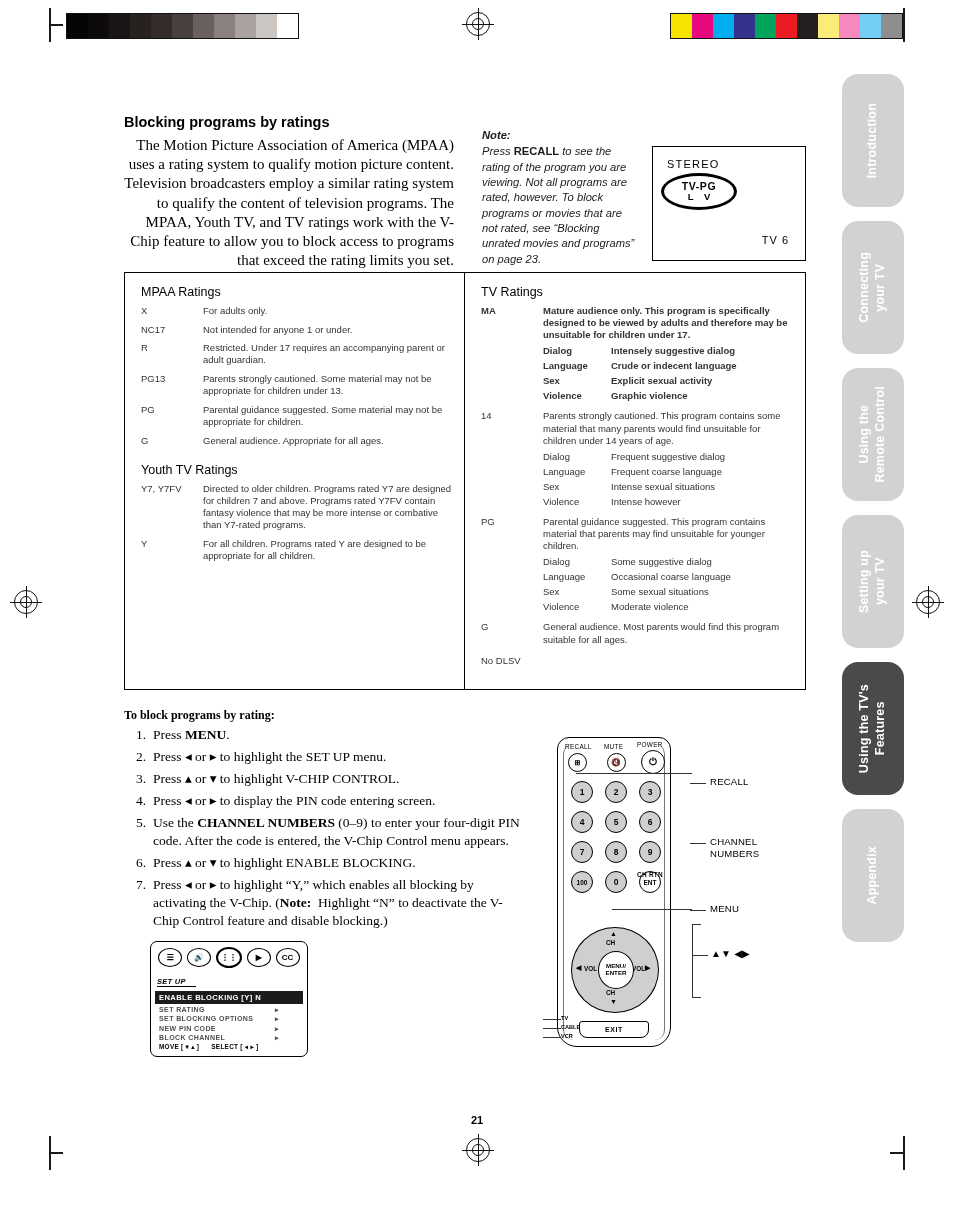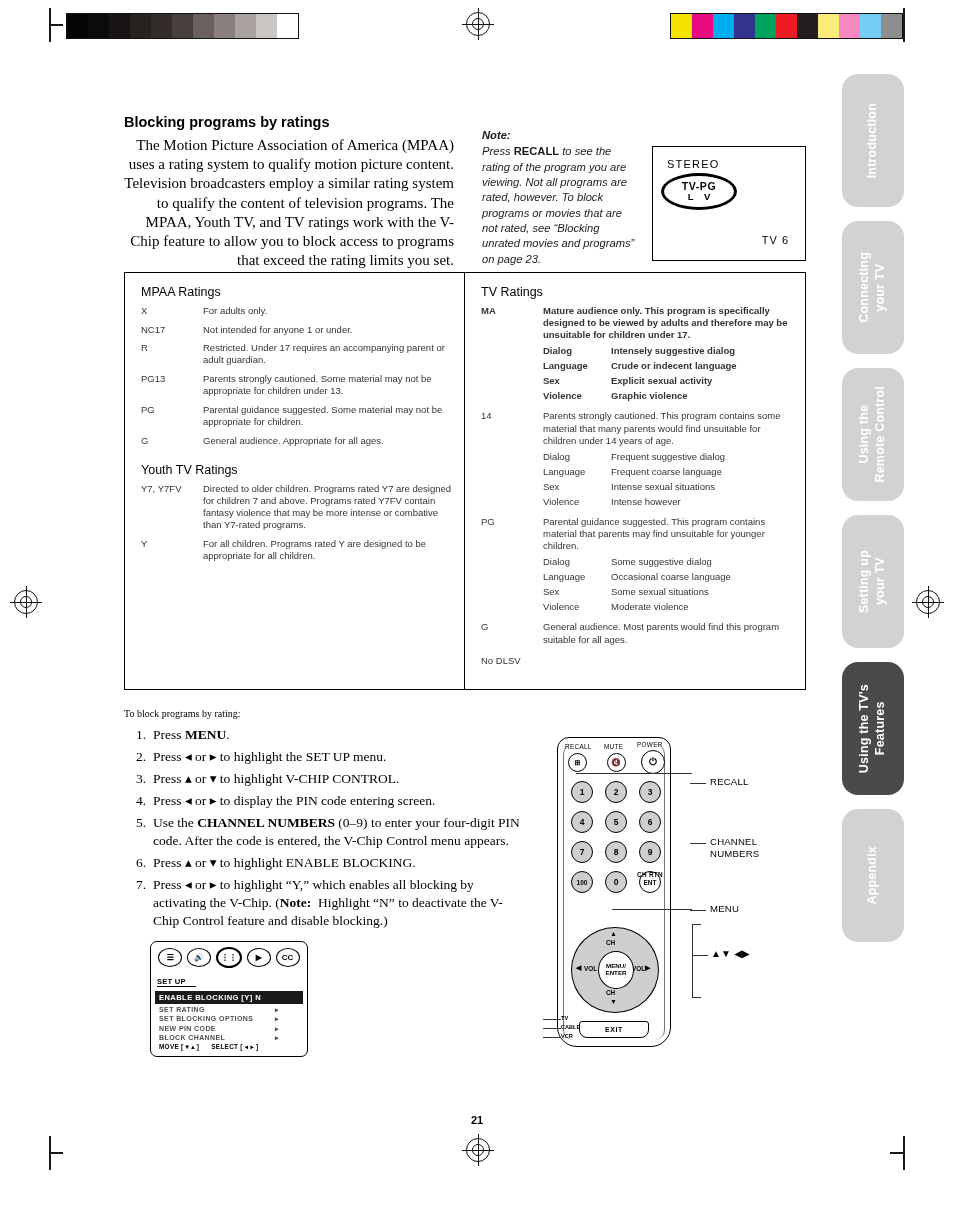--- a/index.html
+++ b/index.html
@@ -61,33 +61,33 @@
   .secthead{font-size:12.5px;font-weight:normal;margin:0 0 6px;}
   .secthead.second{margin-top:16px;}
   .rrow{display:flex;margin-bottom:6.5px;}
   .rcode{width:62px;flex:none;font-size:9.5px;color:#333;line-height:1.28;}
   .rdesc{font-size:9.5px;color:#333;line-height:1.28;}
   .subrow{display:flex;margin-top:4px;}
   .subrow .sk{width:68px;flex:none;font-size:9.5px;color:#333;}
   .subrow .sv{font-size:9.5px;color:#333;}
 
   
-  #steps-title{position:absolute;left:124px;top:708px;font-size:10px;font-weight:normal;}
+  #steps-title{position:absolute;left:124px;top:708px;font-size:12px;font-weight:bold;}
   #steps{position:absolute;left:124px;top:726px;width:400px;font-size:13.5px;line-height:1.33;}
   #steps .st{display:flex;margin-bottom:4px;}
   #steps .num{width:22px;flex:none;text-align:right;padding-right:7px;}
   #steps .sb{font-family:"Liberation Serif",serif;font-weight:bold;font-size:13.5px;}
 
   
   #setup{position:absolute;left:150px;top:941px;width:156px;height:114px;border:1.3px solid #000;border-radius:7px;background:#fff;}
   #setup .icons{display:flex;justify-content:space-around;align-items:center;padding:5px 5px 2px;}
   #setup .ic{width:22px;height:17px;border:1.4px solid #000;border-radius:50%;display:flex;align-items:center;justify-content:center;font-size:6px;font-weight:bold;}
   #setup .ic.sel{border-width:2.4px;}
   #setup .ic .gl{font-size:8px;line-height:1;}
-  #setup .lbl{font-size:7.5px;font-weight:bold;margin:2px 0 0 6px;border-bottom:1px solid #000;display:inline-block;padding-right:10px;letter-spacing:.3px;}
+  #setup .lbl{font-size:7.5px;font-style:italic;font-weight:bold;margin:2px 0 0 6px;border-bottom:1px solid #000;display:inline-block;padding-right:10px;letter-spacing:.3px;}
   #setup .hl{background:#1b1b1b;color:#fff;font-size:7.6px;font-weight:bold;letter-spacing:.4px;margin:3px 4px 0;padding:2px 4px;}
   #setup .mi{display:flex;justify-content:space-between;font-size:7px;font-weight:bold;color:#4f4f4f;letter-spacing:.4px;padding:1.6px 10px 0 8px;}
   #setup .foot{position:absolute;left:8px;bottom:5px;font-size:6.4px;font-weight:bold;letter-spacing:.3px;}
   #setup .foot span{margin-right:10px;}
 
   
   #remote{position:absolute;left:551px;top:737px;width:128px;height:310px;}
   #rbody{position:absolute;left:6px;top:0;width:112px;height:308px;border:1.6px solid #000;border-radius:12px 12px 20px 20px;background:#fff;}
   #rbody:before{content:"";position:absolute;left:5px;top:6px;right:5px;bottom:6px;border-left:1px solid #777;border-right:1px solid #777;border-radius:10px;}
   .klabel{position:absolute;font-size:6.4px;letter-spacing:.3px;}

